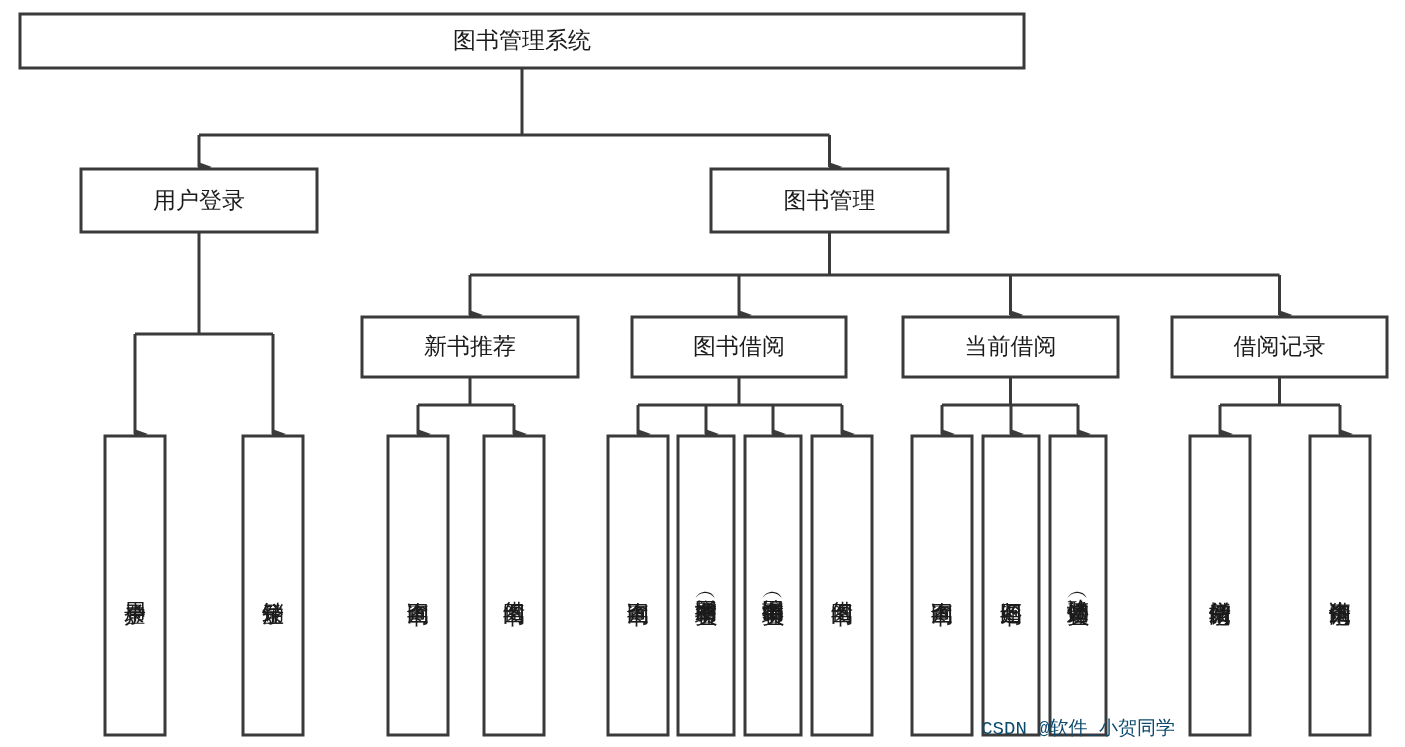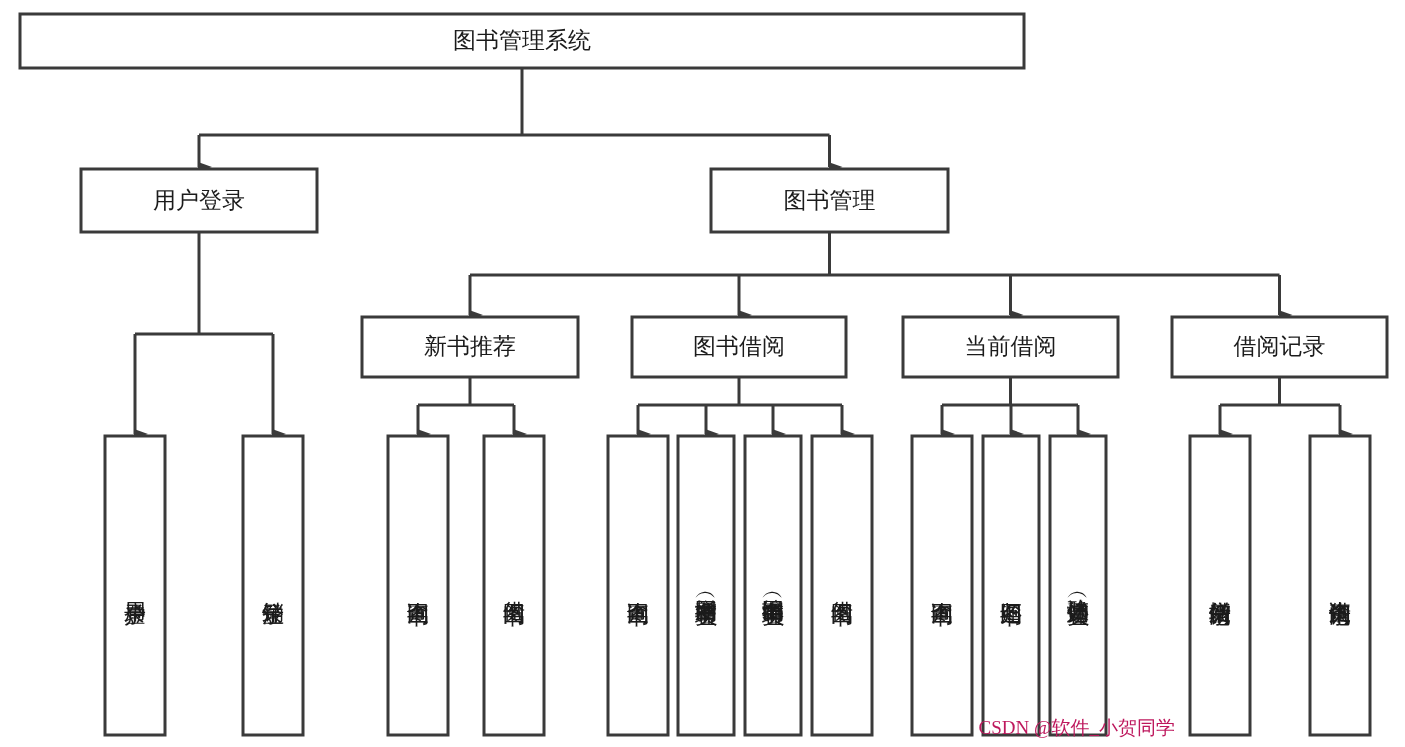--- a/index.html
+++ b/index.html
@@ -62,23 +62,23 @@
     line-height: 1.08;
     color: #1b1b1b;
     letter-spacing: 1px;
     white-space: nowrap;
     pointer-events: none;
   }
   .watermark {
     position: absolute;
     right: 8px;
     bottom: 6px;
-    font-family: Liberation Serif, serif;
+    font-family: Liberation Mono, monospace;
     font-size: 19px;
-    color: #be185d;
+    color: #0c4a6e;
     white-space: nowrap;
   }
 </style>
 </head>
 <body>
 
 <div id="diagram-root">
 
   <svg id="tree-svg" viewBox="0 0 1405 747">
     <defs>

